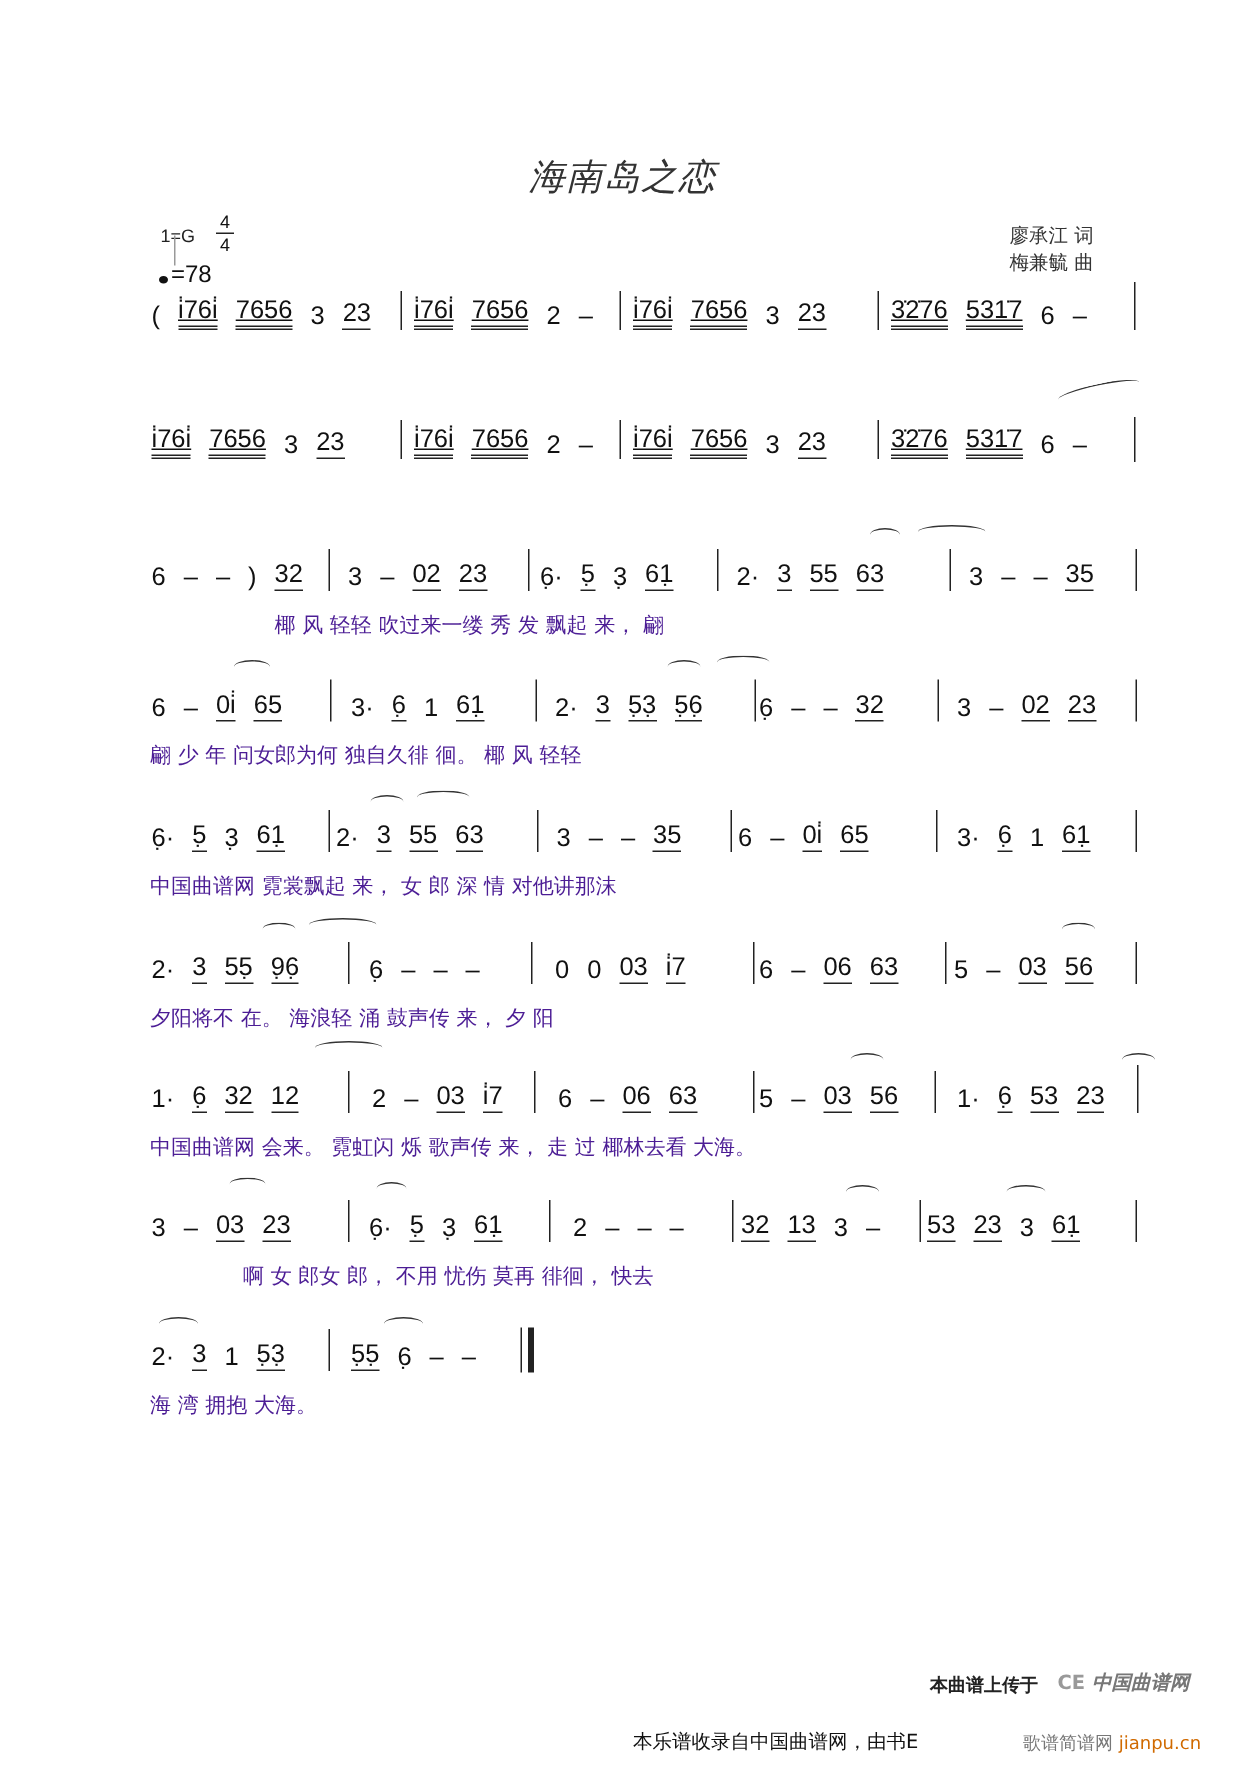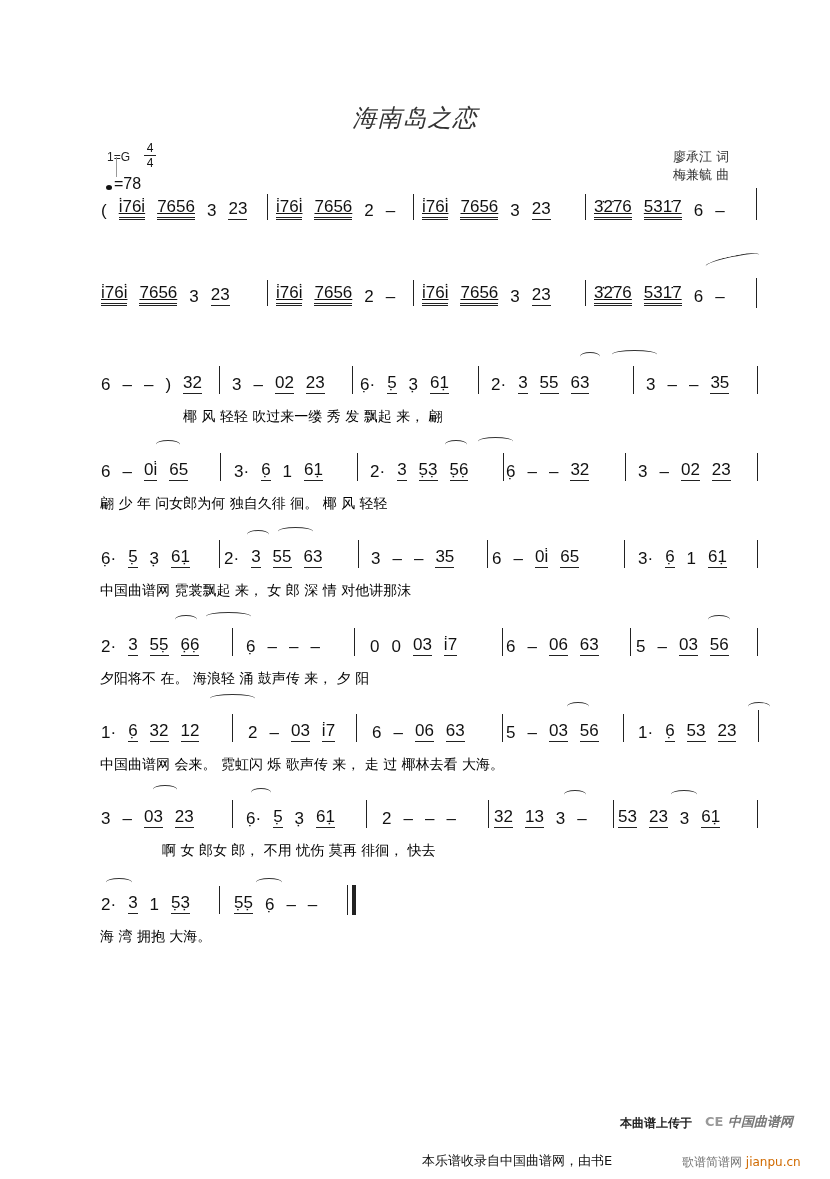--- a/index.html
+++ b/index.html
@@ -14,21 +14,21 @@
   .tempo .note { display:inline-block; width:6px; height:5px; background:#111; border-radius:50%;
                  position:relative; top:1px; margin-right:2px; }
   .tempo .stem { position:absolute; left:10px; top:-18px; width:1px; height:20px; background:#999; }
   .credit { position:absolute; left:657px; font-size:13px; color:#333;margin-left:16px; }
   .bar { position:absolute; display:flex; align-items:flex-end; height:26px; font-size:17px;
          font-family:"Liberation Sans", sans-serif; white-space:nowrap; }
   .barline { position:absolute; width:1px; background:#222; }
   .grp { display:inline-block; border-bottom:1px solid #222; margin:0 6px; padding-bottom:1px; line-height:18px; }
   .grp.dbl { border-bottom:3px double #222;text-decoration:underline; }
   .n { display:inline-block; margin:0 6px; line-height:18px; }
-  .lyrics { position:absolute; left:100px; font-size:14px; color:#000000; white-space:pre; letter-spacing:0px; }
+  .lyrics { position:absolute; left:100px; font-size:14px; color:#4c1d95; white-space:pre; letter-spacing:0px; }
   .slur { position:absolute; border-top:1px solid #333; border-radius:50% 50% 0 0; height:8px; }
   .final { position:absolute; width:4px; background:#222; }
   .footer-upload { position:absolute; left:620px; top:1115px; font-size:12px; font-weight:bold; color:#222; }
   .footer-logo { position:absolute; left:705px; top:1113px; font-size:13px; font-weight:bold; font-style:italic; color:#777; }
   .footer-logo .ce { color:#999; font-style:normal; }
   .footer-source { position:absolute; left:422px; top:1152px; font-size:13px; color:#111; }
   .footer-wm { position:absolute; left:682px; top:1154px; font-size:12px; color:#777; }
   .footer-wm .dom { color:#d06a00; }
 </style>
 </head>
@@ -235,21 +235,21 @@
   <div class="slur" style="left:247px; top:530px; width:22px;"></div>
   <div class="slur" style="left:278px; top:527px; width:35px;"></div>
   <div class="lyrics" style="top:582px;">中国曲谱网 霓裳飘起 来， 女 郎 深 情 对他讲那沫</div>
 </div>
 
 <div>
   <div class="bar" style="left:95px; top:630px;">
     <span class="n">2·</span>
       <span class="grp">3</span>
       <span class="grp">55̣</span>
-      <span class="grp">6̣6̣</span>
+      <span class="grp">9̣6̣</span>
   </div>
   <div class="barline" style="left:232px; top:628px; height:28px;"></div>
   <div class="bar" style="left:240px; top:630px;">
     <span class="n">6̣</span>
       <span class="n">–</span>
       <span class="n">–</span>
       <span class="n">–</span>
   </div>
   <div class="barline" style="left:354px; top:628px; height:28px;"></div>
   <div class="bar" style="left:364px; top:630px;">

